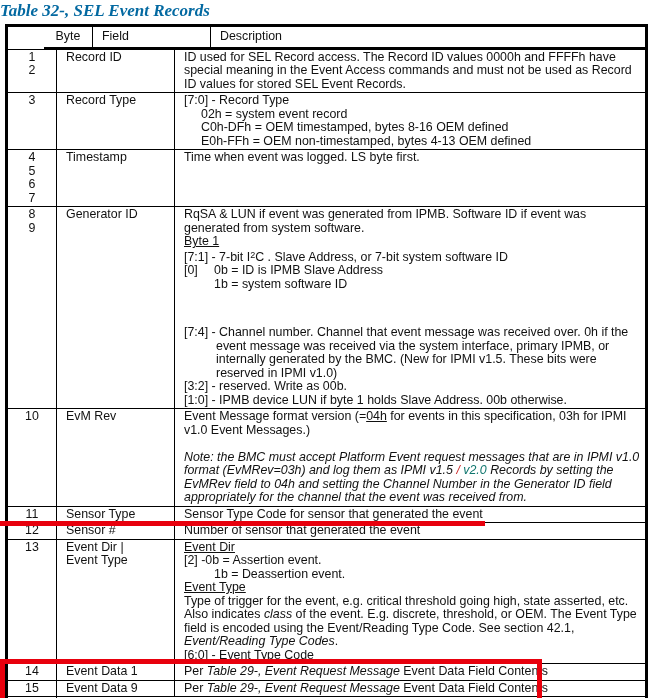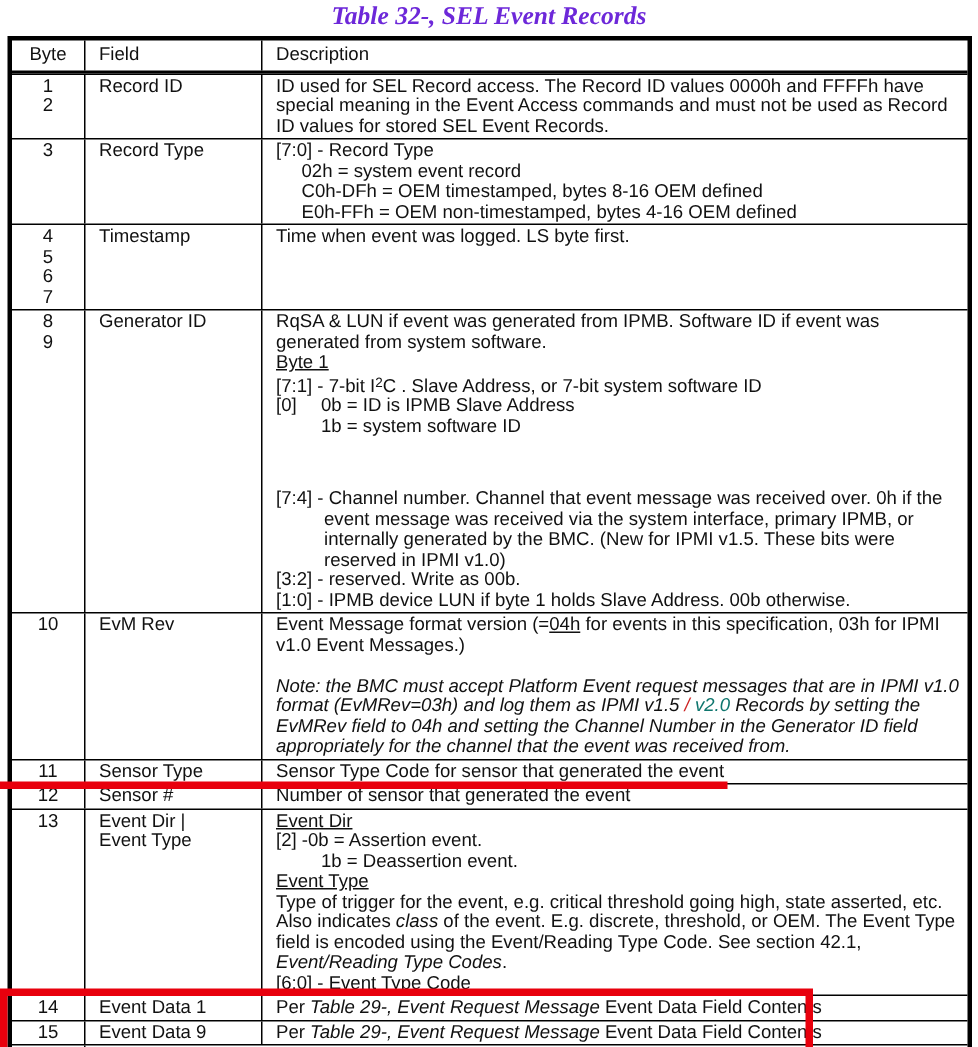--- a/index.html
+++ b/index.html
@@ -3,29 +3,29 @@
 <meta charset="utf-8">
 <style>
   html,body { margin:0; padding:0; background:#ffffff; }
   .page {
     position:relative; width:652px; height:698px; background:#fff;
     font-family:"Liberation Sans","DejaVu Sans",sans-serif;
     font-size:12.4px; line-height:13.5px; color:#111; overflow:hidden;
   }
   .title {
     position:absolute; top:0; left:0; width:652px; height:23px;
-    text-align:center; font-family:"Liberation Serif","DejaVu Serif",serif;
-    font-style:italic; font-weight:bold; font-size:17px; line-height:22px; color:#6d28d9;
+    text-align:left; font-family:"Liberation Serif","DejaVu Serif",serif;
+    font-style:italic; font-weight:bold; font-size:17px; line-height:22px; color:#0369a1;
   }
   .tbl {
     position:absolute; left:5px; top:24px; width:643px;
     border:3px solid #000; box-sizing:border-box; background:#fff;
   }
   .row { display:flex; border-top:1px solid #000; position:relative; }
-  .row.hdr { border-top:none; border-bottom:2px solid #000; }
+  .row.hdr { border-top:none; border-bottom:2px solid #000;margin-left:36px; }
   .c-byte {
     flex:0 0 48px; border-right:1px solid #000; text-align:center;
     padding:1px 0; white-space:pre-line;
   }
   .c-field {
     flex:0 0 105px; border-right:1px solid #000;
     padding:1px 3px 1px 9px; white-space:pre-line;
   }
   .c-desc { flex:1 1 auto; padding:1px 2px 1px 9px; min-width:0; }
   .hdr .c-byte, .hdr .c-field, .hdr .c-desc { padding-top:3px; padding-bottom:3px; }
@@ -75,21 +75,21 @@
       </div>
     </div>
 
     <div class="row">
       <div class="c-byte">3</div>
       <div class="c-field">Record Type</div>
       <div class="c-desc">
         <div class="line">[7:0] - Record Type</div>
         <div class="line ind17">02h = system event record</div>
         <div class="line ind17">C0h-DFh = OEM timestamped, bytes 8-16 OEM defined</div>
-        <div class="line ind17">E0h-FFh = OEM non-timestamped, bytes 4-16 OEM defined</div>
+        <div class="line ind17">E0h-FFh = OEM non-timestamped, bytes 4-13 OEM defined</div>
       </div>
     </div>
 
     <div class="row">
       <div class="c-byte">4
 5
 6
 7</div>
       <div class="c-field">Timestamp</div>
       <div class="c-desc">

